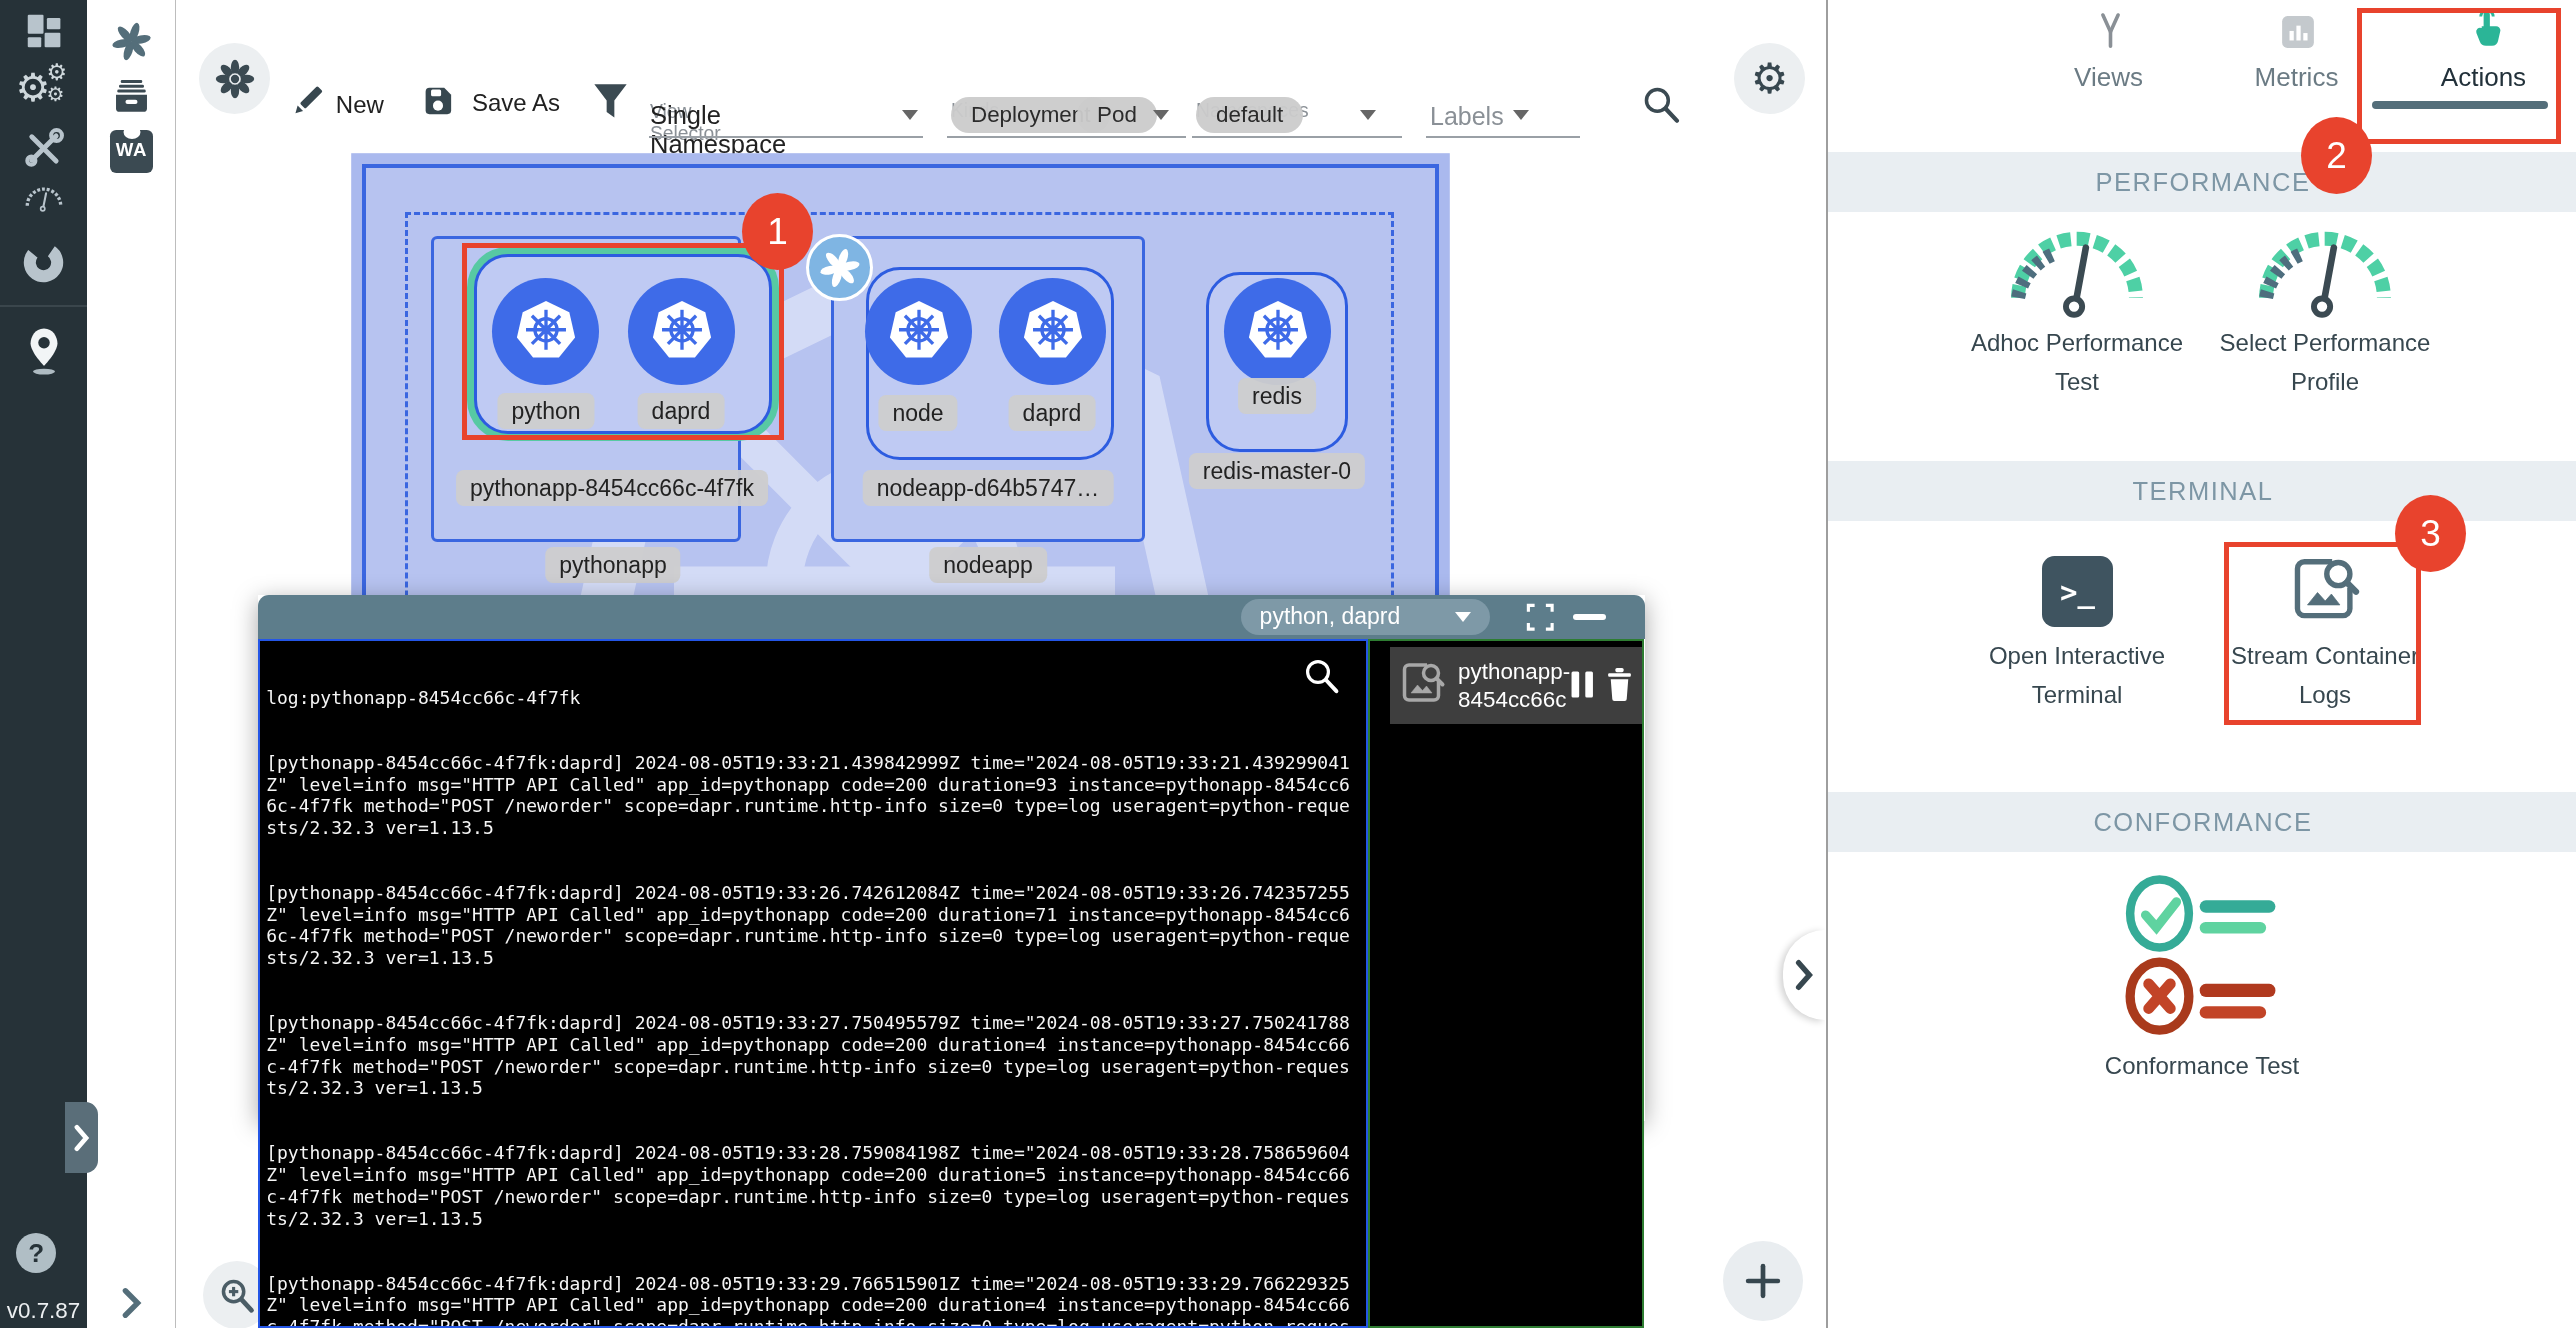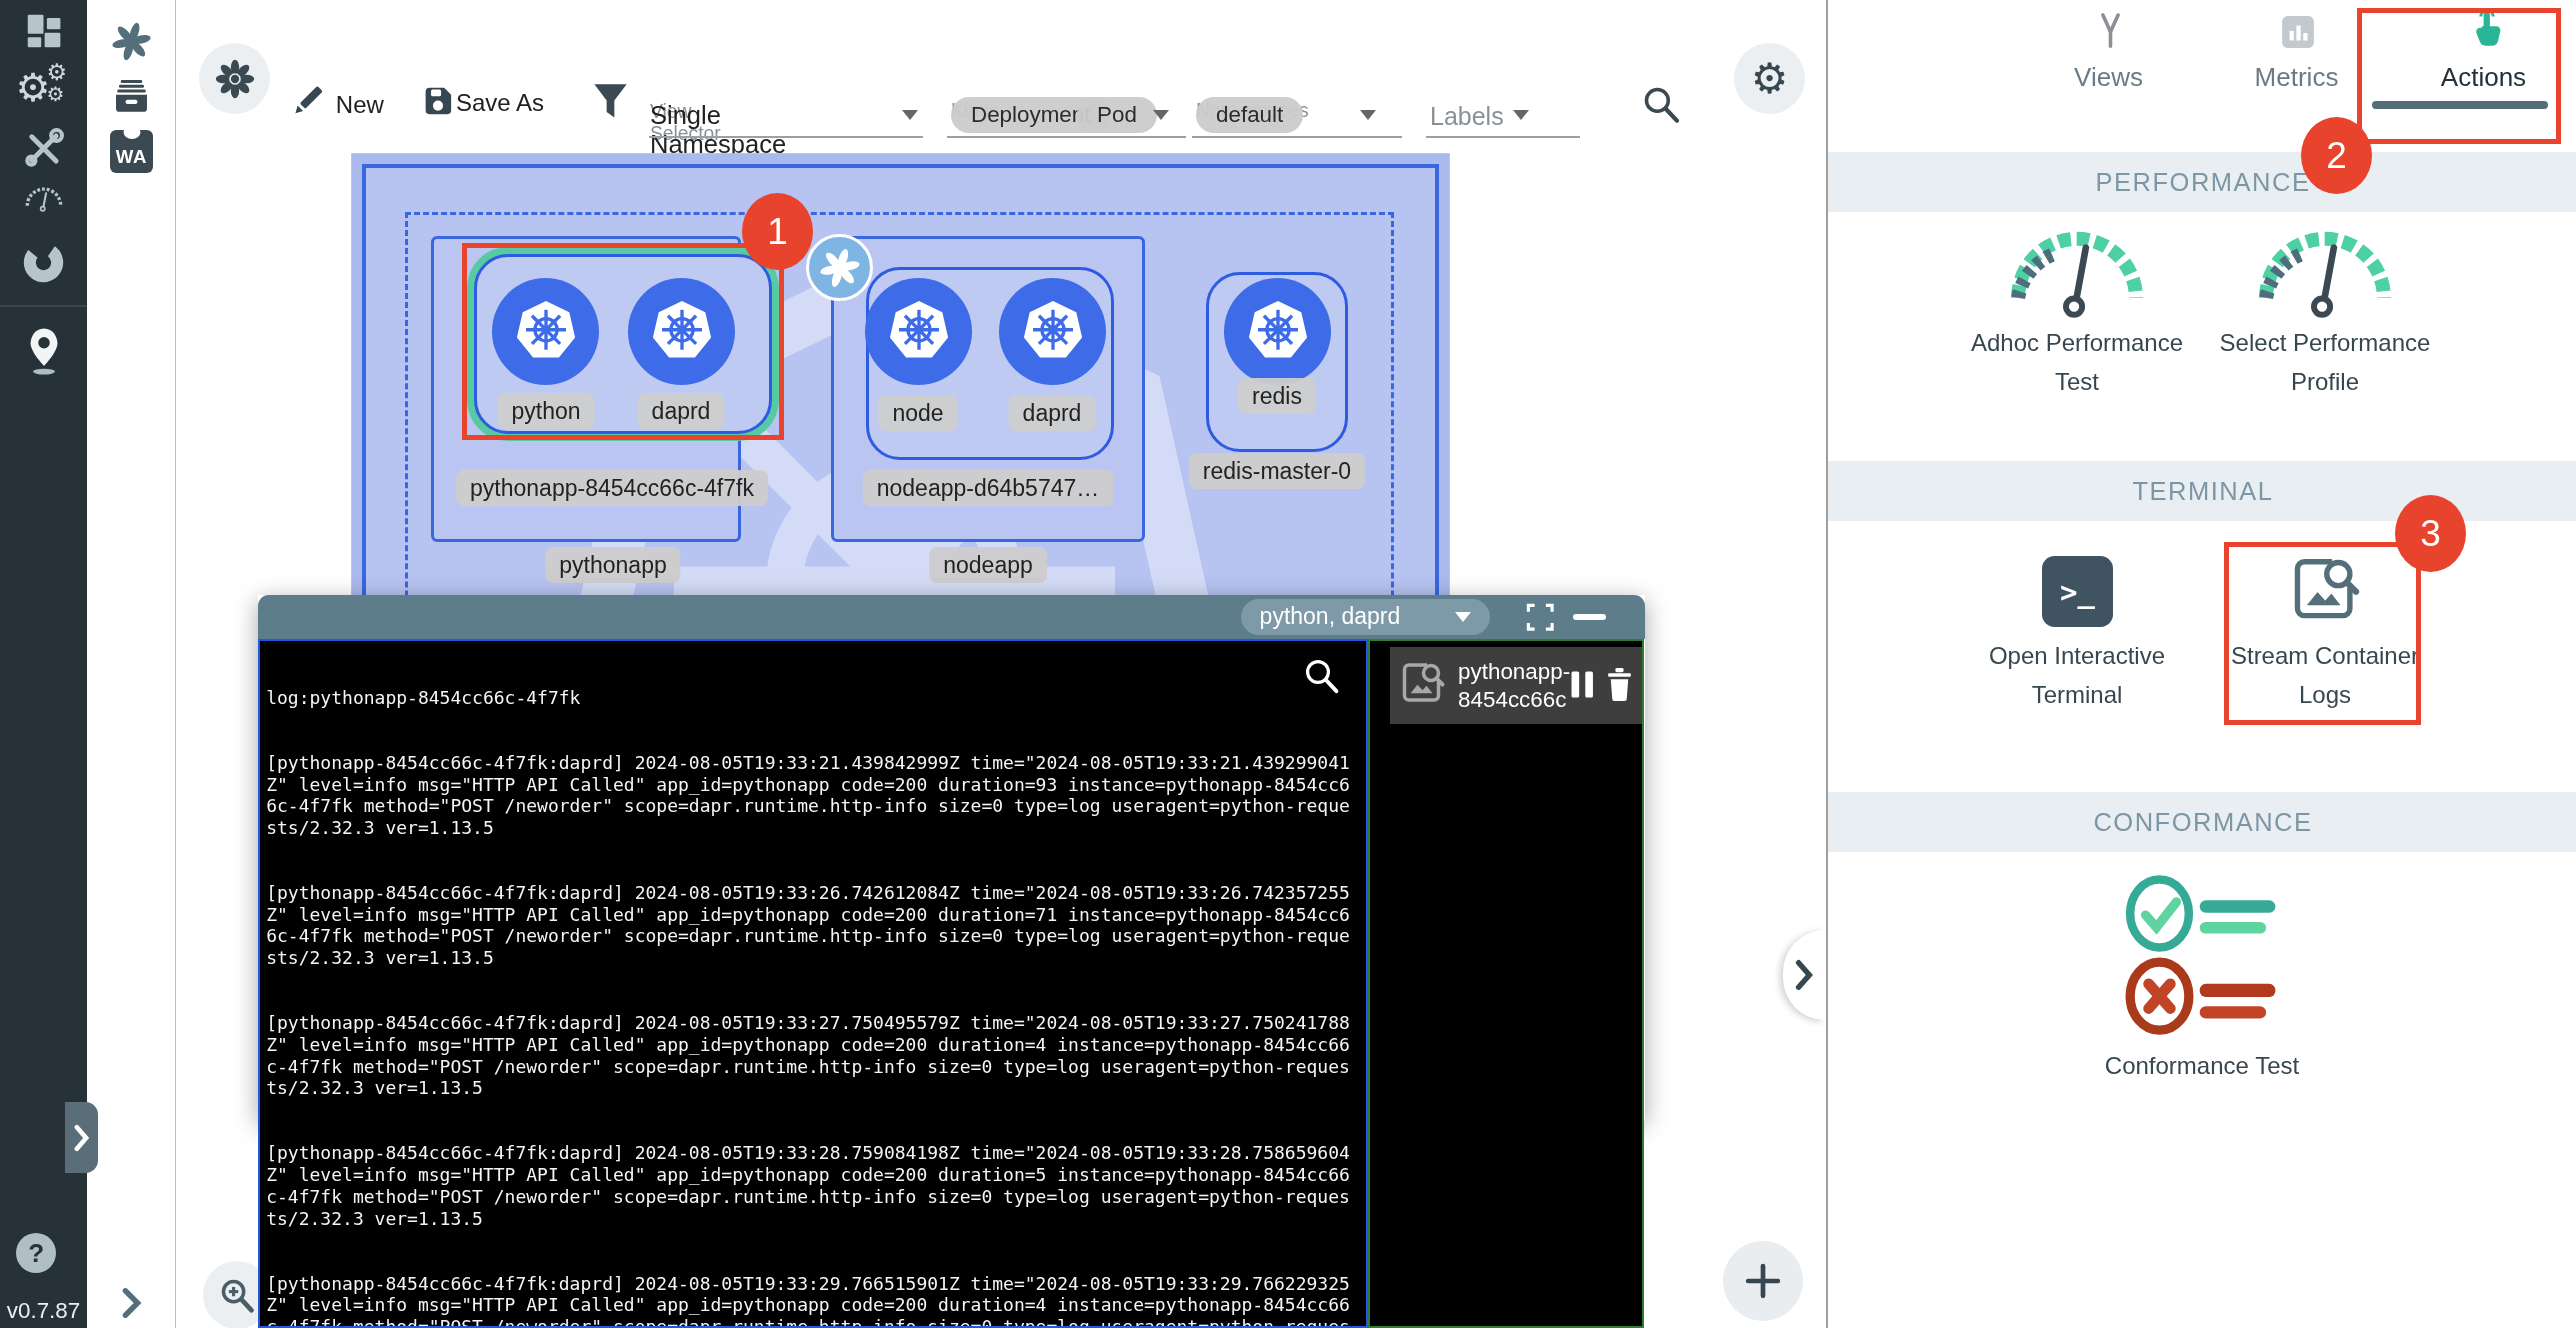--- a/index.html
+++ b/index.html
@@ -19,21 +19,21 @@
     background:#b0bec5;color:#263238;font-size:26px;font-weight:bold;}
   .version{position:absolute;left:0;top:1298px;width:87px;text-align:center;color:#eceff1;font-size:22.4px;}
 
   
   .strip{left:87px;top:0;width:89px;height:1329px;background:#fff;border-right:1.5px solid #bdbdbd;z-index:39;}
   .strip-ic{position:absolute;left:0;width:89px;display:flex;justify-content:center;}
   .wasm{width:43px;height:43px;background:#3b4a52;border-radius:6.2px;position:relative;display:flex;
     align-items:flex-end;justify-content:center;}
   .wasm .notch{position:absolute;top:-5.4px;left:50%;transform:translateX(-50%);width:17px;height:14px;
     border-radius:50%;background:#fff;}
-  .wasm span{color:#fff;font-weight:bold;font-size:18.6px;margin-bottom:5px;letter-spacing:0.8px;}
+  .wasm span{color:#fff;font-weight:bold;font-size:18.6px;margin-bottom:12px;letter-spacing:0.8px;}
 
   
   .circ-btn{border-radius:50%;background:#eceff1;}
   .tb-label{position:absolute;font-size:19.3px;color:#8a9096;margin-top:38px;}
   .tb-value{position:absolute;font-size:25.5px;color:#212121;}
   .chip{background:rgba(203,203,203,.95);color:#2b2b2b;border-radius:18.6px;display:inline-flex;
     align-items:center;justify-content:center;font-size:22.4px;padding:0 20px;height:36px;}
   .underline{position:absolute;height:2.3px;background:#9aa0a6;}
   .caret{width:0;height:0;border-left:8.5px solid transparent;border-right:8.5px solid transparent;
     border-top:10.8px solid #666;}
@@ -249,21 +249,21 @@
     </button>
 
     <button style="all:unset;position:absolute;left:245px;top:84px;display:flex;align-items:center;cursor:pointer;">
       <span>
         <svg width="34" height="34" viewBox="0 0 44 44">
           <path d="M6 10 a5 5 0 0 1 5 -5 h19 l9 9 v20 a5 5 0 0 1 -5 5 h-23 a5 5 0 0 1 -5 -5 z" fill="#37474f"></path>
           <rect x="13" y="7" width="13" height="9" rx="2" fill="#fff"></rect>
           <circle cx="22" cy="28" r="6.5" fill="#fff"></circle>
         </svg>
       </span>
-      <span style="font-size:24px;color:#212121;margin-left:1px;">Save As</span>
+      <span style="font-size:24px;color:#212121;margin-left:17px;">Save As</span>
     </button>
 
     <div class="abs" style="left:416px;top:82px;">
       <svg width="37" height="40" viewBox="0 0 48 52">
           <path d="M3 3 h42 l-16 21 v22 l-10 -7 v-15 z" fill="#3b4a52"></path>
         </svg>
     </div>
 
     <div class="abs">
       <span class="tb-label" style="left:474px;top:63px;">View Selector</span>

